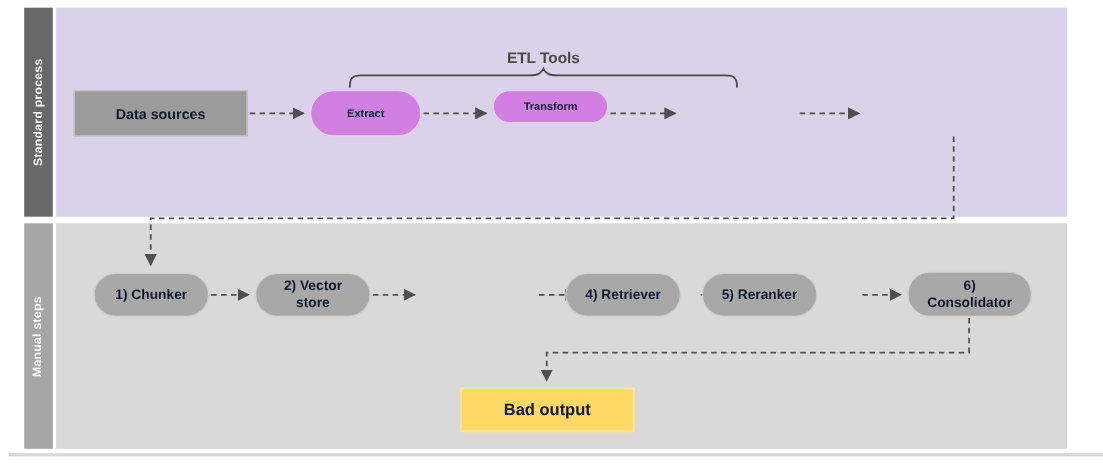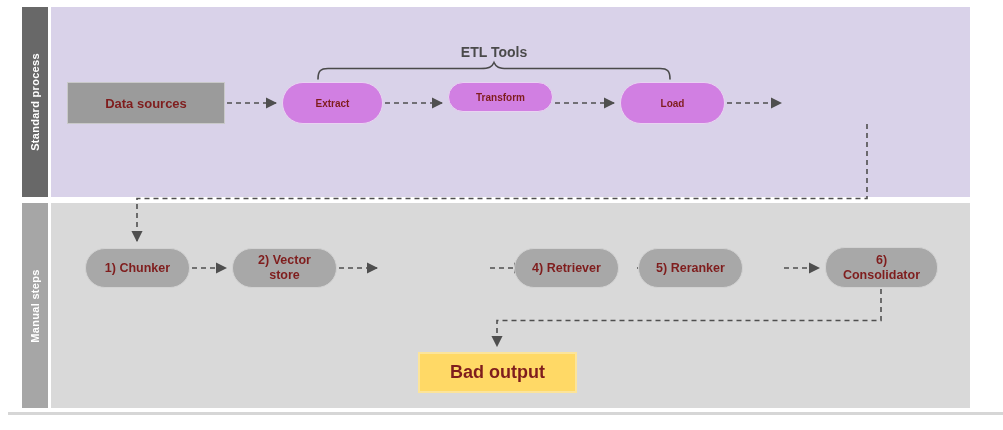--- a/index.html
+++ b/index.html
@@ -55,21 +55,21 @@
     pointer-events: none;
   }
   
   .node {
     position: absolute;
     z-index: 2;
     display: flex;
     align-items: center;
     justify-content: center;
     text-align: center;
-    color: #7f1d1d;
+    color: #0f172a;
     font-weight: 700;
     box-sizing: border-box;
   }
   .node span { white-space: pre-line; line-height: 15px; }
   .gray-box {
     background: #9b9b9b;
     border: 1px solid #c9c9c9;
     font-size: 13px;
   }
   .purple-pill {
@@ -80,21 +80,21 @@
   }
   .gray-pill {
     background: #a8a8a8;
     border: 1px solid #d2d2d2;
     border-radius: 20px;
     font-size: 12.5px;
   }
   .yellow-box {
     background: #ffd966;
     border: 2px solid #fce49a;
-    font-size: 18px;
+    font-size: 15px;
   }
   .etl-label {
     position: absolute;
     left: 434px; top: 44px; width: 120px;
     z-index: 2;
     text-align: center;
     color: #4a4a4a;
     font-size: 14px;
     font-weight: 700;
   }
@@ -144,23 +144,20 @@
 
   <div class="node gray-box" style="left:67px; top:82px; width:158px; height:42px;">
     <span>Data sources</span>
   </div>
   <div class="node purple-pill" style="left:282px; top:82px; width:101px; height:42px;">
     <span>Extract</span>
   </div>
   <div class="node purple-pill" style="left:448px; top:82px; width:105px; height:30px;">
     <span>Transform</span>
   </div>
-  <div class="node purple-pill" style="left:620px; top:82px; width:105px; height:42px;">
-    <span>Load</span>
-  </div>
 
   <div class="node gray-pill" style="left:85px; top:248px; width:105px; height:40px;">
     <span>1) Chunker</span>
   </div>
   <div class="node gray-pill" style="left:232px; top:248px; width:105px; height:40px;">
     <span>2) Vector
 store</span>
   </div>
   <div class="node gray-pill" style="left:514px; top:248px; width:105px; height:40px;">
     <span>4) Retriever</span>

